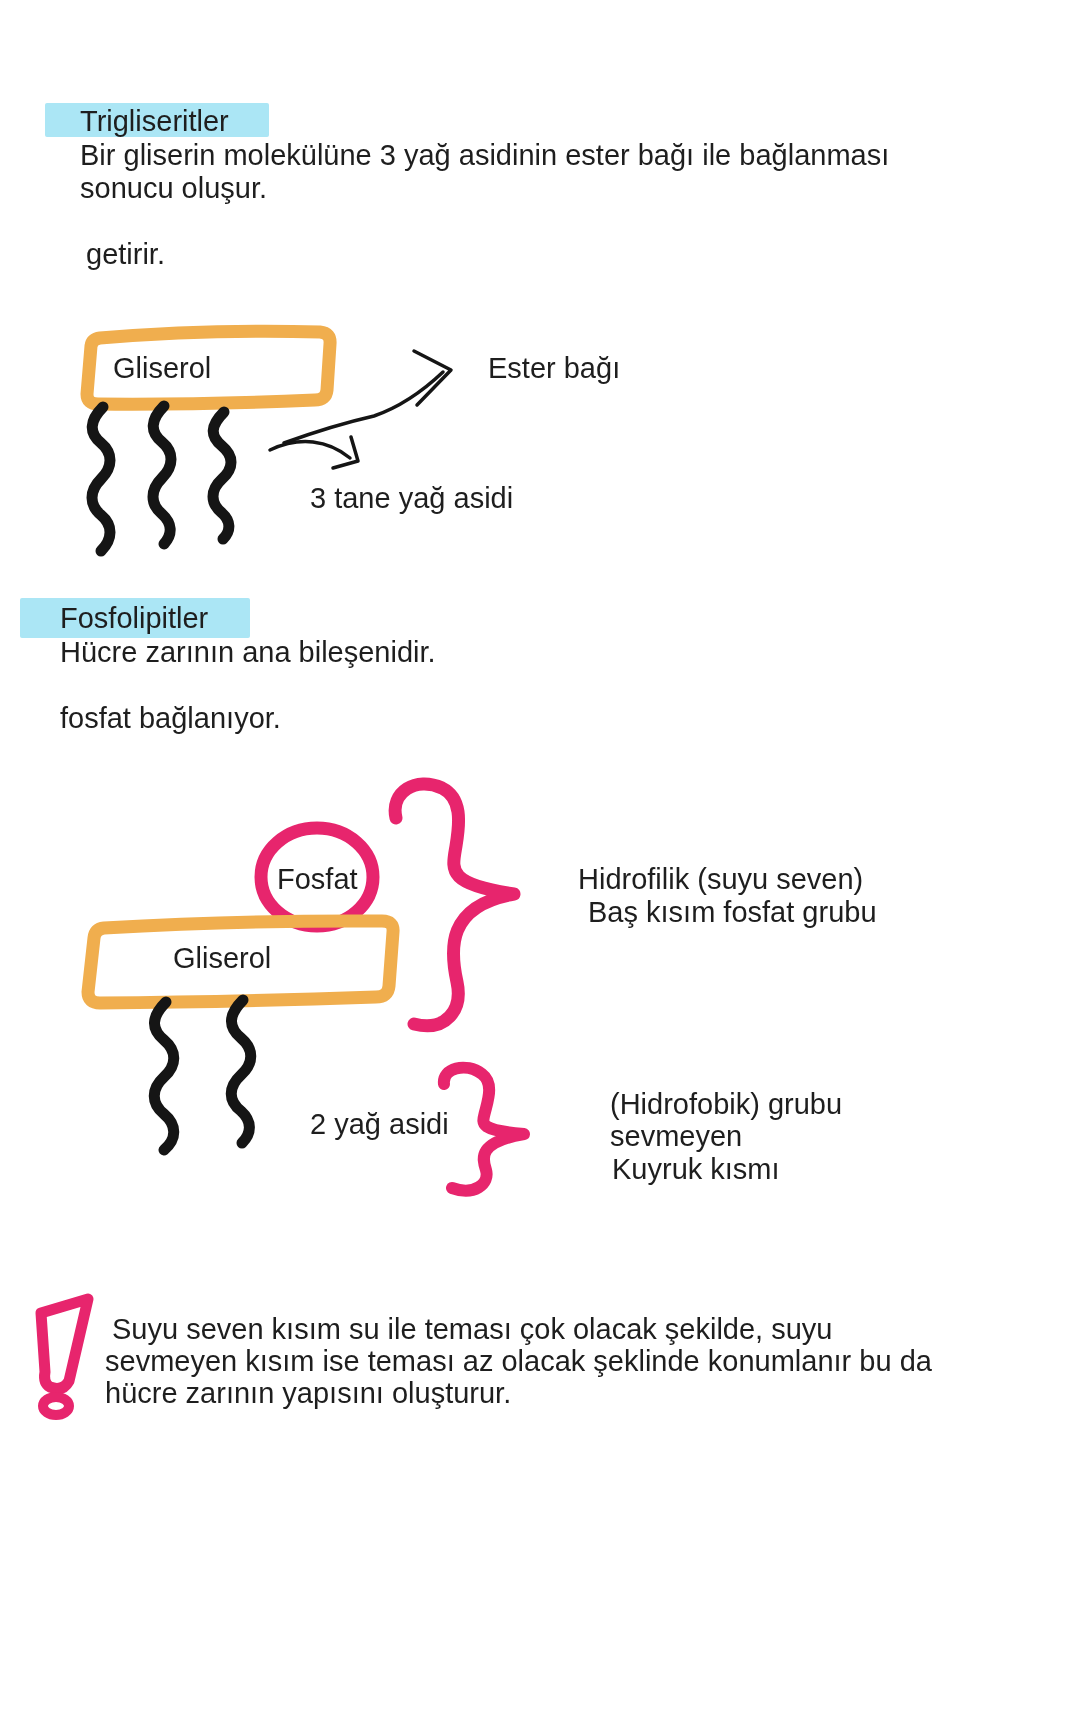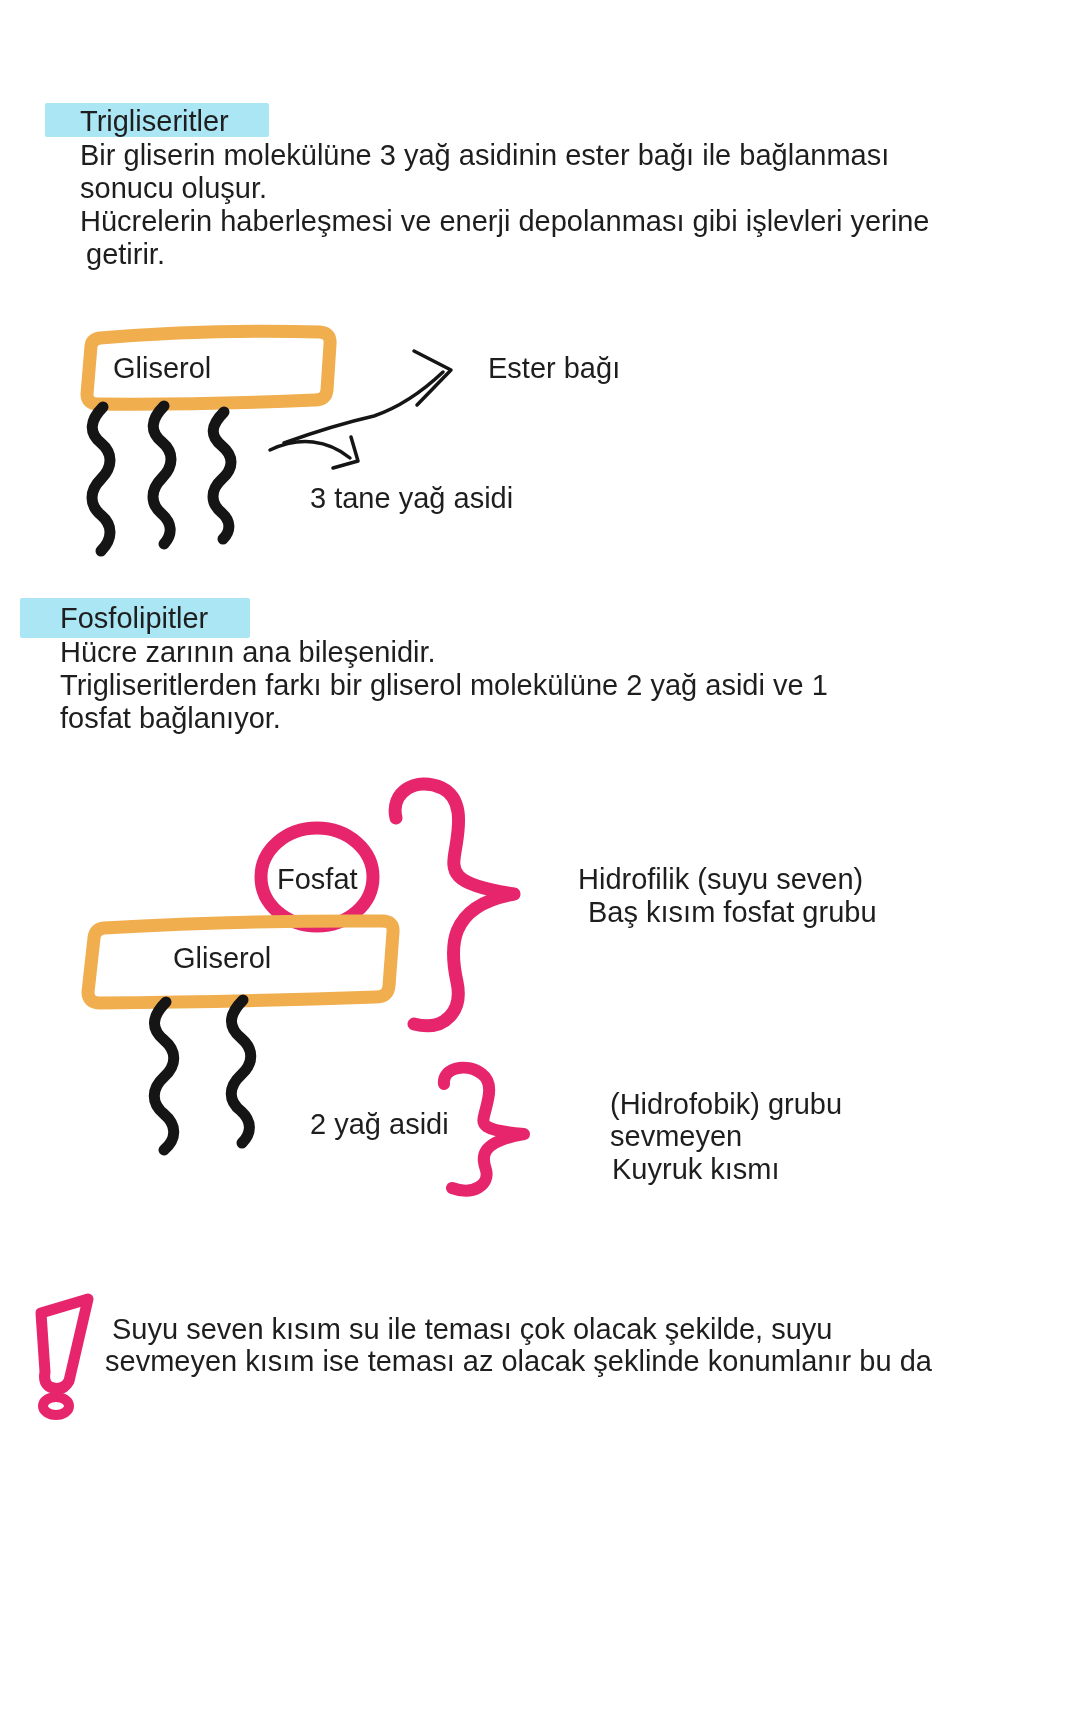--- a/index.html
+++ b/index.html
@@ -77,37 +77,36 @@
       <path class="stroke-pink" stroke-width="12" d="M 444 1084 C 442 1068 466 1062 482 1074 C 494 1083 488 1100 485 1112 C 482 1124 478 1130 524 1134 C 478 1142 482 1158 486 1170 C 490 1184 474 1196 452 1188"></path>
 
       <path class="stroke-pink" stroke-width="11" d="M 41 1313 L 88 1299 L 69 1381 Q 63 1392 50 1387 Q 43 1383 45 1372 Z"></path>
       <ellipse class="stroke-pink" stroke-width="10" cx="56" cy="1406" rx="13" ry="9"></ellipse>
     </g>
   </svg>
 
   <div class="t" style="left:80px; top:104px;">Trigliseritler</div>
   <div class="t" style="left:80px; top:138px;">Bir gliserin molekülüne 3 yağ asidinin ester bağı ile bağlanması</div>
   <div class="t" style="left:80px; top:171px;">sonucu oluşur.</div>
-  <div class="t" style="left:80px; top:204px;">Hücrelerin haberleşmesi ve enerji depolanması gibi işlevleri yerine</div>
   <div class="t" style="left:80px; top:237px;margin-left:6px;">getirir.</div>
 
   <div class="t" style="left:113px; top:351px;">Gliserol</div>
   <div class="t" style="left:488px; top:351px;">Ester bağı</div>
   <div class="t" style="left:286px; top:481px;margin-left:24px;">3 tane yağ asidi</div>
 
   <div class="t" style="left:60px; top:601px;">Fosfolipitler</div>
   <div class="t" style="left:60px; top:635px;">Hücre zarının ana bileşenidir.</div>
-  <div class="t" style="left:60px; top:668px;">Trigliseritlerden farkı bir gliserol molekülüne 2 yağ asidi ve 1</div>
   <div class="t" style="left:60px; top:701px;">fosfat bağlanıyor.</div>
 
   <div class="t" style="left:277px; top:862px;text-align:right;">Fosfat</div>
   <div class="t" style="left:173px; top:941px;">Gliserol</div>
   <div class="t" style="left:588px; top:895px;">Baş kısım fosfat grubu</div>
   <div class="t" style="left:578px; top:862px;">Hidrofilik (suyu seven)</div>
   <div class="t" style="left:310px; top:1107px;">2 yağ asidi</div>
   <div class="t" style="left:610px; top:1087px;">(Hidrofobik) grubu</div>
   <div class="t" style="left:610px; top:1119px;">sevmeyen</div>
   <div class="t" style="left:612px; top:1152px;">Kuyruk kısmı</div>
 
   <div class="t" style="left:112px; top:1312px;">Suyu seven kısım su ile teması çok olacak şekilde, suyu</div>
   <div class="t" style="left:105px; top:1344px;">sevmeyen kısım ise teması az olacak şeklinde konumlanır bu da</div>
+  <div class="t" style="left:105px; top:1376px;">hücre zarının yapısını oluşturur.</div>
 
 </div>
 
 </body></html>

